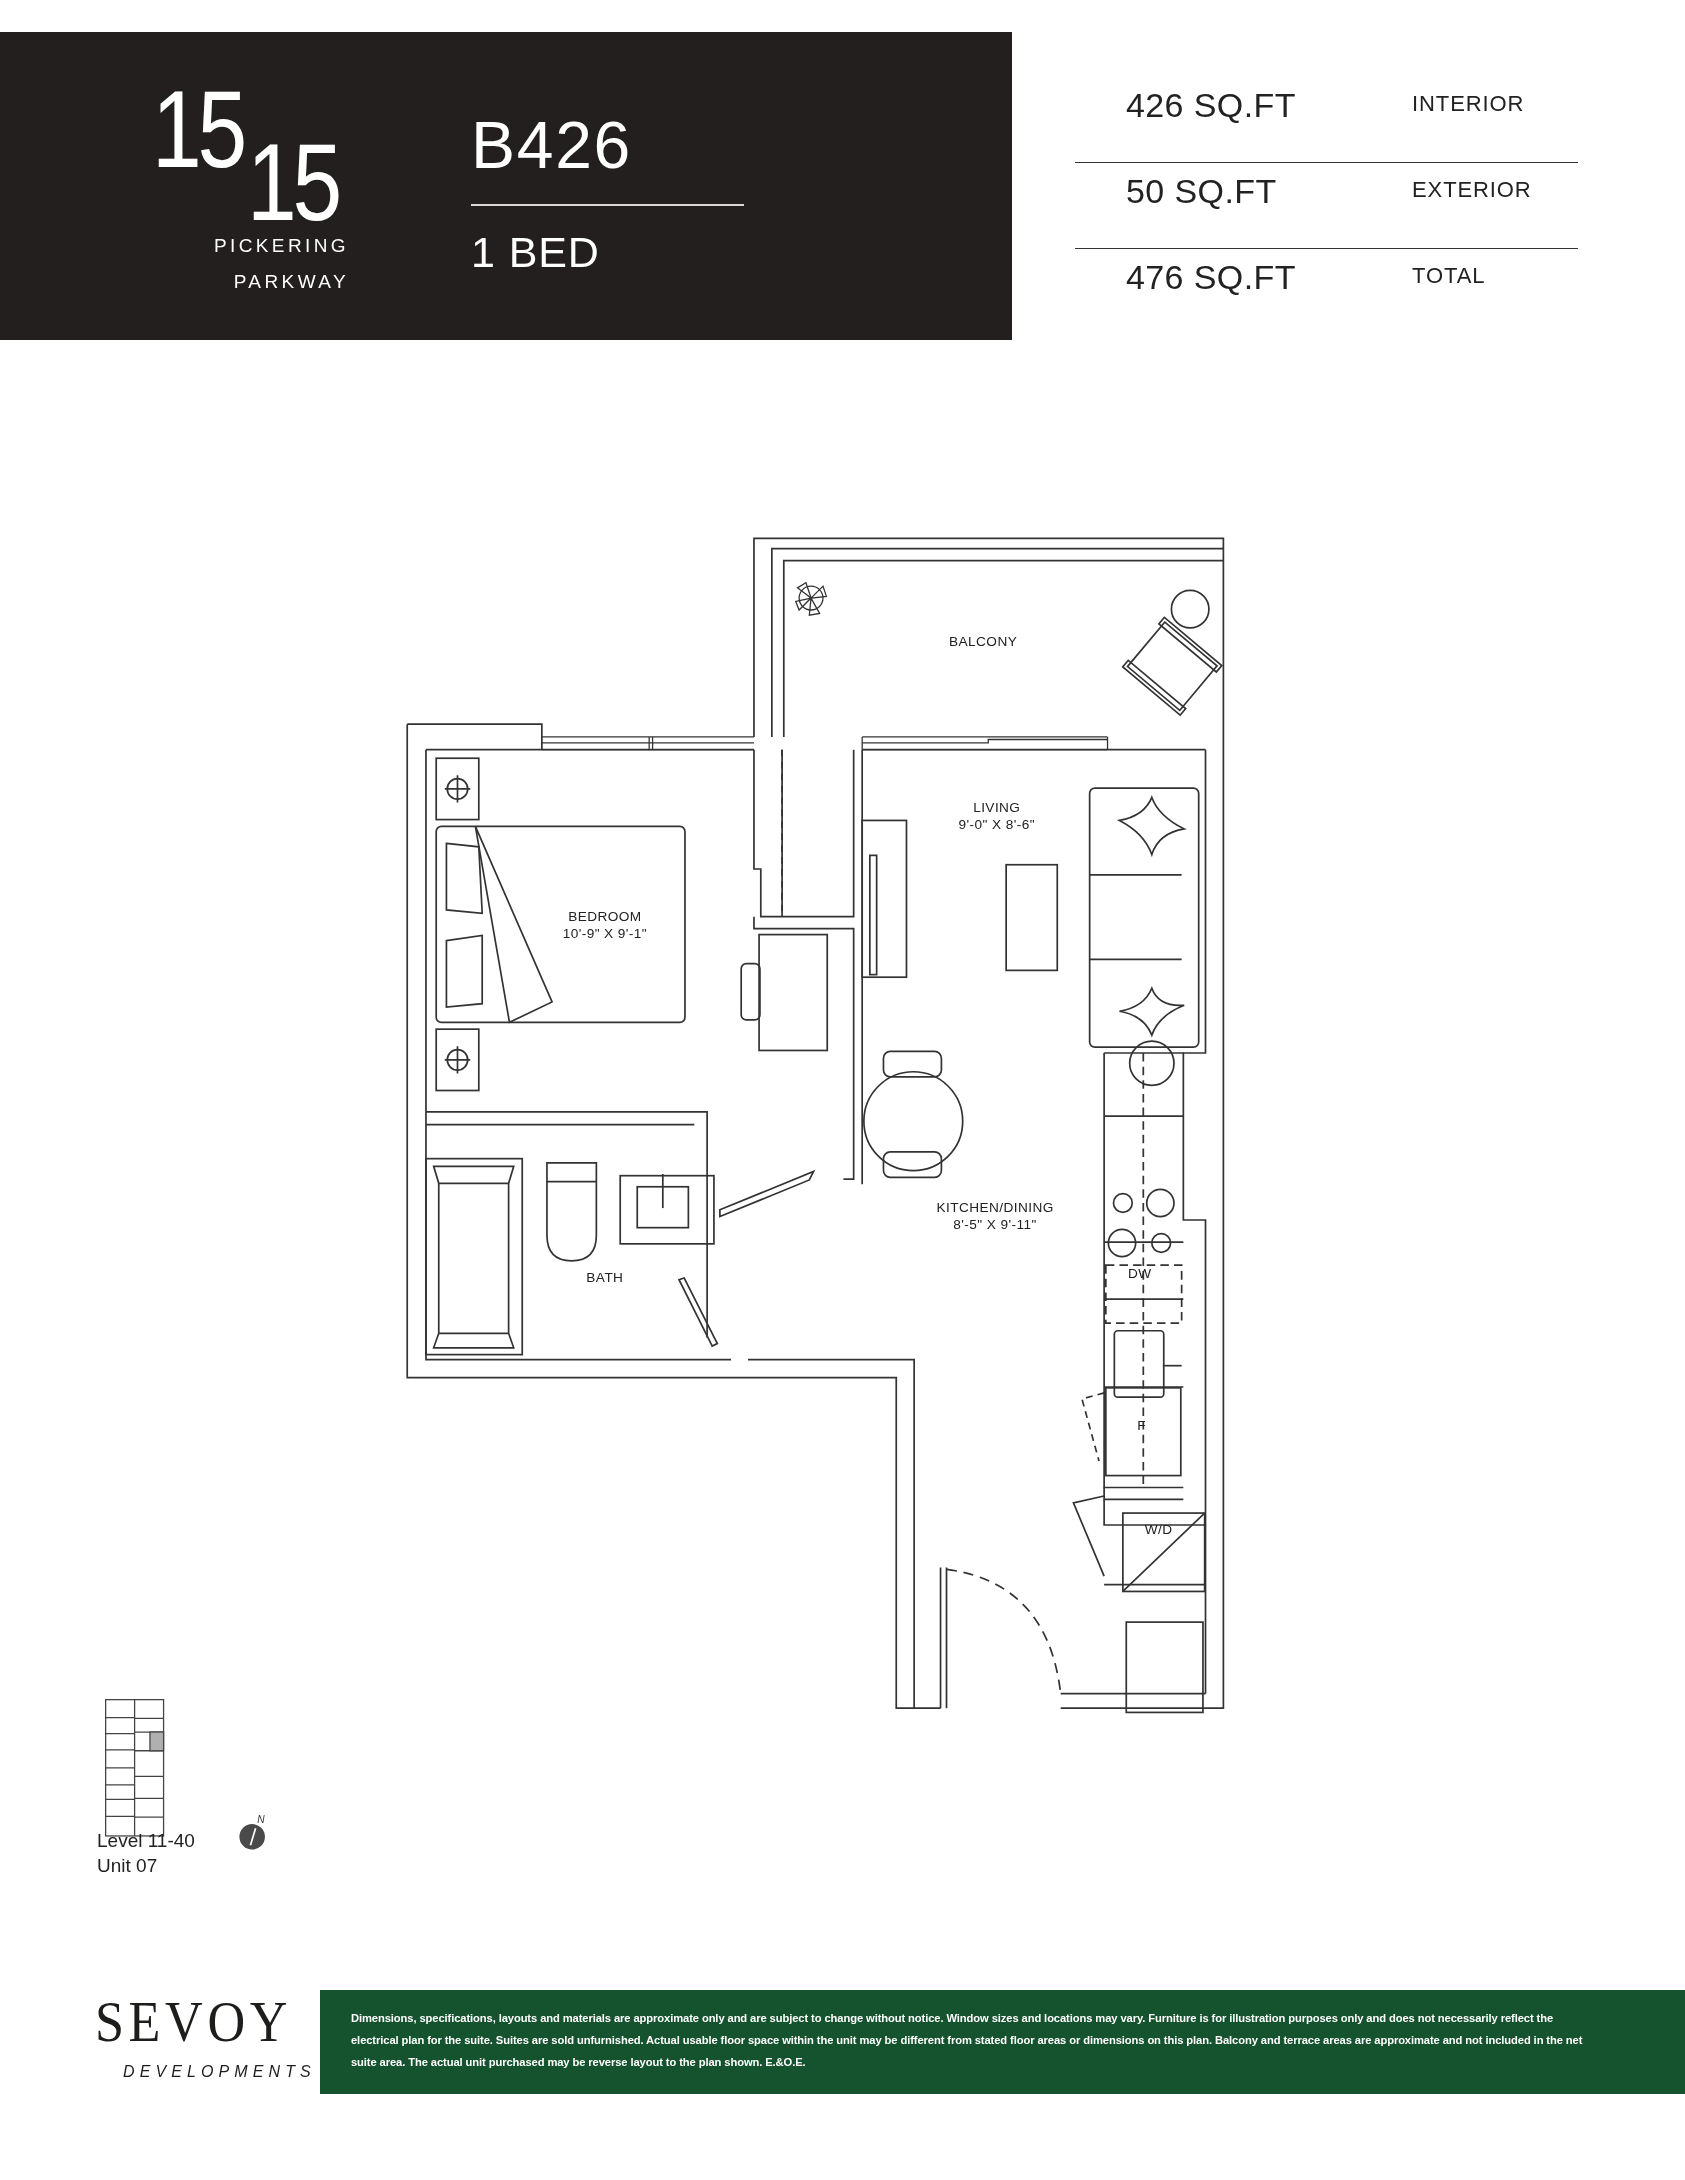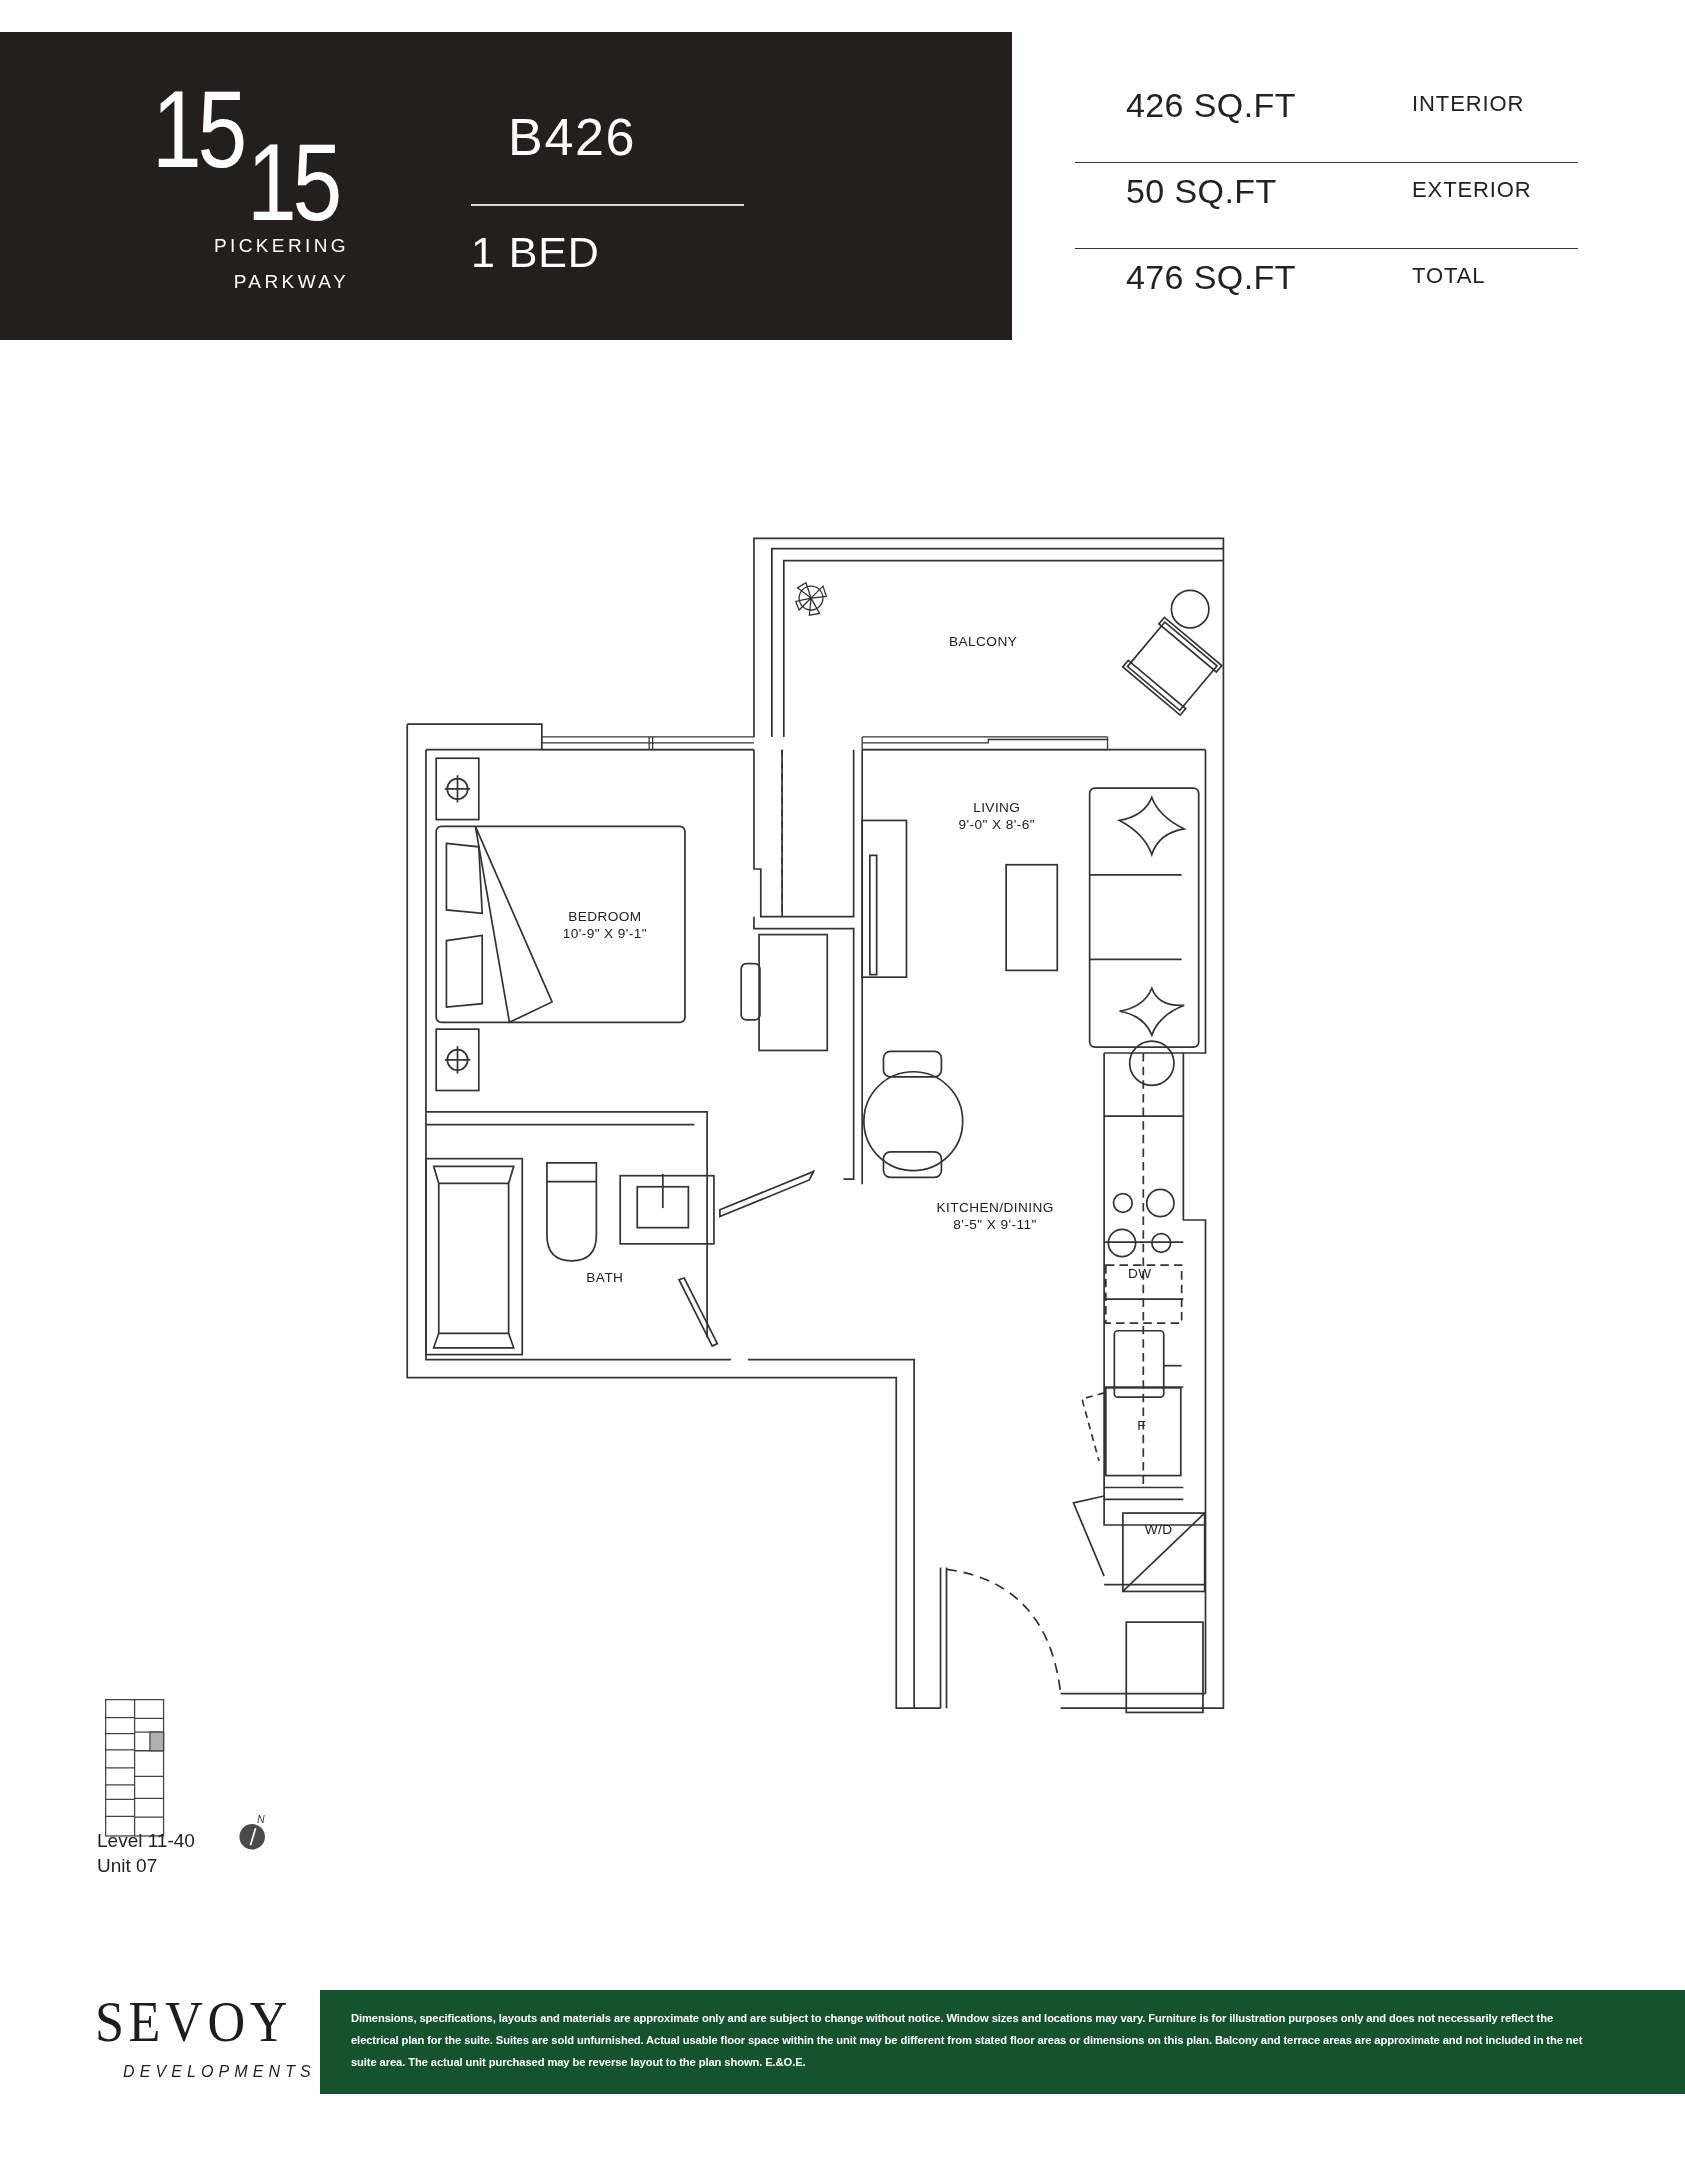--- a/index.html
+++ b/index.html
@@ -5,21 +5,21 @@
   html, body { margin: 0; padding: 0; background: #ffffff; }
   body { width: 1686px; height: 2181px; position: relative; overflow: hidden; font-family: "Liberation Sans", sans-serif; color: #222; }
 
   .header-dark { position: absolute; left: 0; top: 32px; width: 1012px; height: 308px; background: #231f1e; }
   .logo-15a { position: absolute; left: 152px; top: 75px; font-family: "Liberation Sans", sans-serif; font-size: 109px; line-height: 1; color: #fff; letter-spacing: -5.1px; transform: scaleX(0.82); transform-origin: left top; }
   .logo-15b { position: absolute; left: 247px; top: 128px; font-family: "Liberation Sans", sans-serif; font-size: 109px; line-height: 1; color: #fff; letter-spacing: -5.1px; transform: scaleX(0.82); transform-origin: left top; }
   .logo-sub { position: absolute; right: 0; width: 170px; text-align: right; color: #fff; font-size: 19px; letter-spacing: 3.4px; }
   .logo-sub.l1 { left: 179px; top: 235px; }
   .logo-sub.l2 { left: 179px; top: 271px; }
 
-  .unit-code { position: absolute; left: 471px; top: 107px; color: #fff; font-size: 52px; font-weight: normal; letter-spacing: 1.7px; margin-left: 37px; }
+  .unit-code { position: absolute; left: 471px; top: 107px; color: #fff; font-size: 66px; font-weight: normal; letter-spacing: 1.7px; }
   .unit-rule { position: absolute; left: 471px; top: 204px; width: 273px; height: 1.7px; background: #d8d8d8; }
   .unit-type { position: absolute; left: 471px; top: 228px; color: #fff; font-size: 43px; letter-spacing: 0.9px; }
 
   .area-table { position: absolute; left: 1075px; top: 77px; width: 503px; }
   .area-row { position: relative; height: 85px; border-bottom: 1.7px solid #333; }
   .area-row:last-child { border-bottom: none; }
   .area-value { position: absolute; left: 51px; top: 8.5px; font-size: 34px; color: #222; letter-spacing: 0.4px; }
   .area-label { position: absolute; left: 337px; top: 13.6px; font-size: 22px; color: #222; letter-spacing: 0.9px; }
 
   .plan { position: absolute; left: 0; top: 0; width: 1686px; height: 2181px; }

